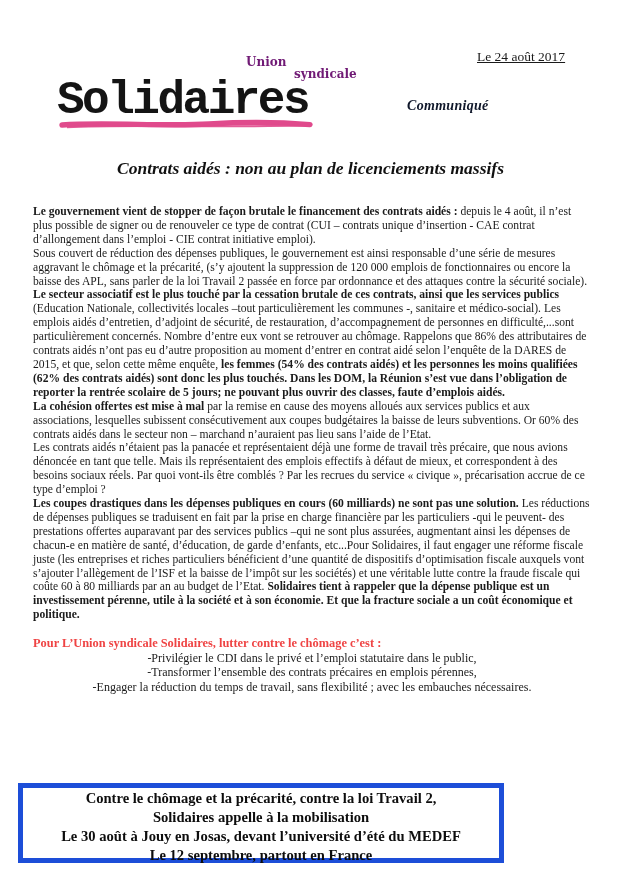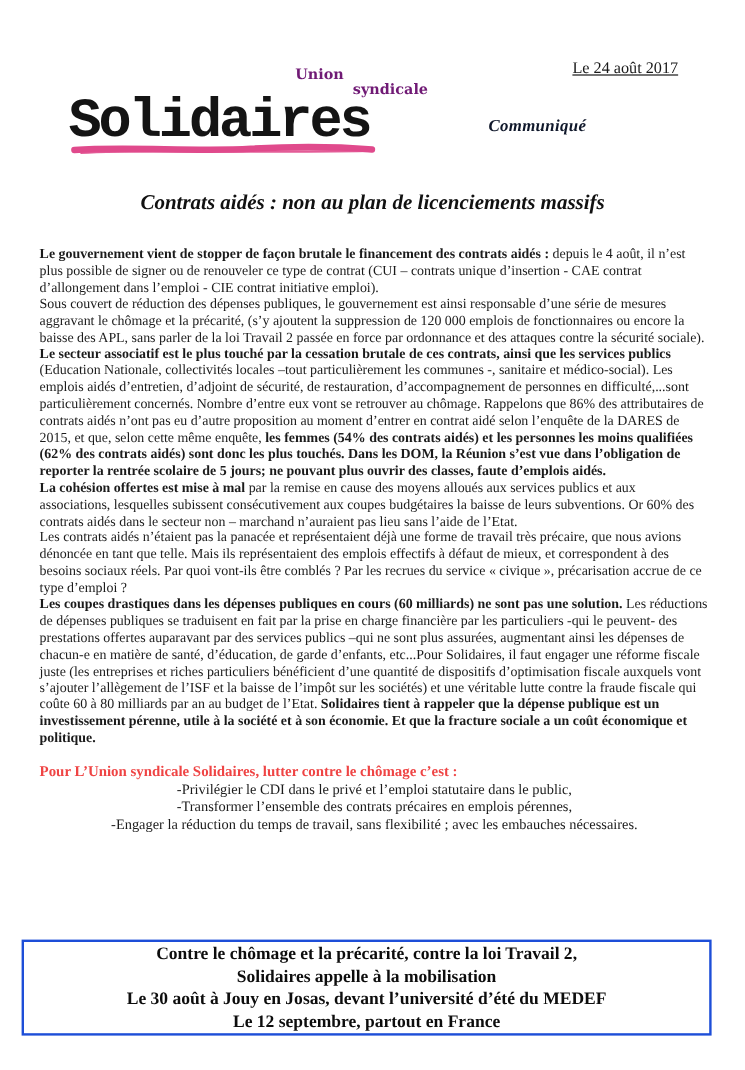--- a/index.html
+++ b/index.html
@@ -50,22 +50,22 @@
   .content p.para { margin:0; }
   .b { font-weight:bold; }
   .demands-heading {
     margin-top:14px !important;
     font-size:12.4px; font-weight:bold; line-height:14.5px; color:#ef4444;
   }
   .demand-item { font-size:12px; line-height:14.4px;text-align:center; }
 
   
   .footer-box {
-    position:absolute; left:18px; top:783px; width:575px; height:80px;
-    border:2px solid #1d4ed8; box-sizing:border-box;
+    position:absolute; left:18px; top:783px; width:486px; height:80px;
+    border:5px solid #1d4ed8; box-sizing:border-box;
     text-align:center; font-weight:bold;
     font-size:14.6px; line-height:19px; padding-top:1px; color:#0d0d0d;
   }
   .footer-box .box-line { margin:0; }
 </style>
 </head>
 <body>
 
 <div class="page">
 

